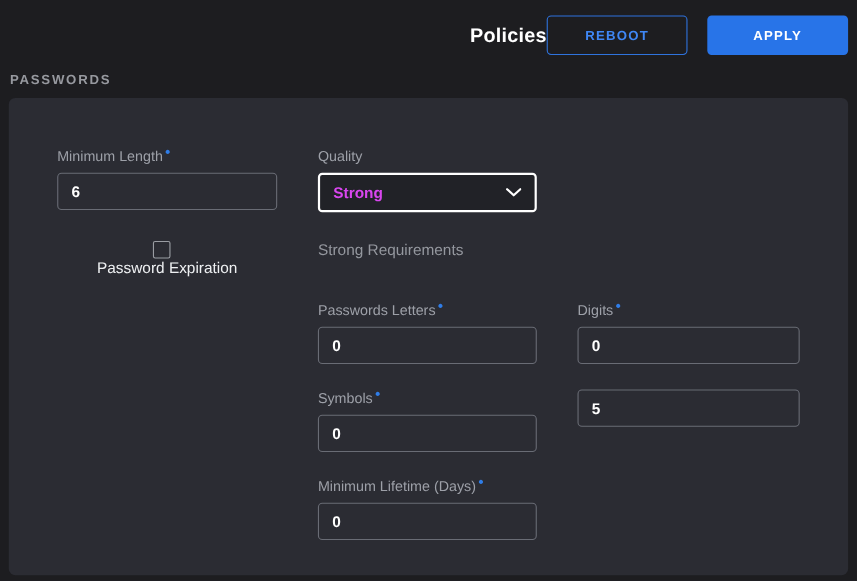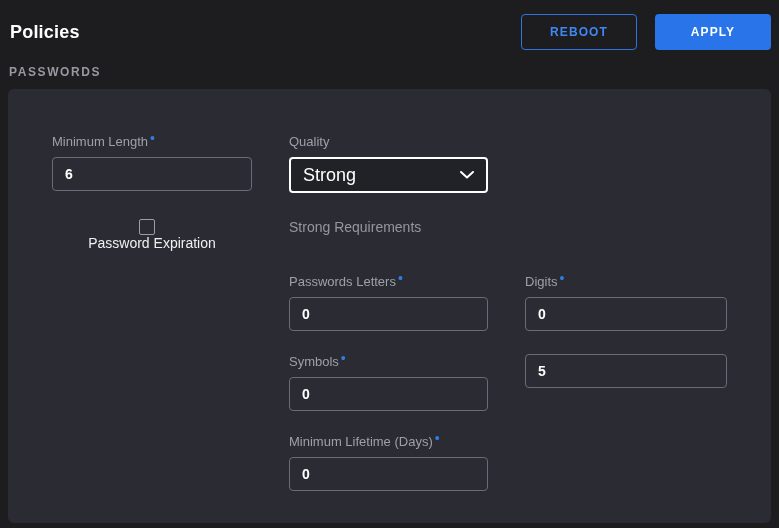--- a/index.html
+++ b/index.html
@@ -21,23 +21,24 @@
     align-items: center;
     padding: 14px 8px 0 10px;
     height: 36px;
   }
   .page-title {
     flex: 1;
     color: #ffffff;
     font-size: 18px;
     font-weight: 700;
     letter-spacing: 0.2px;
+    text-align: right;
   }
   .btn {
-    width: 116px;
+    width: 128px;
     height: 36px;
     border-radius: 4px;
     font-size: 12px;
     font-weight: 700;
     letter-spacing: 1.1px;
     display: flex;
     align-items: center;
     justify-content: center;
     box-sizing: border-box;
     cursor: pointer;
@@ -128,23 +129,23 @@
     border: 2px solid #ffffff;
     border-radius: 4px;
     background: #212227;
     display: flex;
     align-items: center;
     justify-content: space-between;
     padding: 0 12px;
     cursor: pointer;
   }
   .select-value {
-    color: #ffffff;
-    font-size: 18px;
-    font-weight: 400;
+    color: #d946ef;
+    font-size: 14px;
+    font-weight: 700;
   }
   .chevron-svg {
     display: block;
   }
 
   
   .checkbox-row {
     display: flex;
     align-items: center;
     margin-top: 3px;

